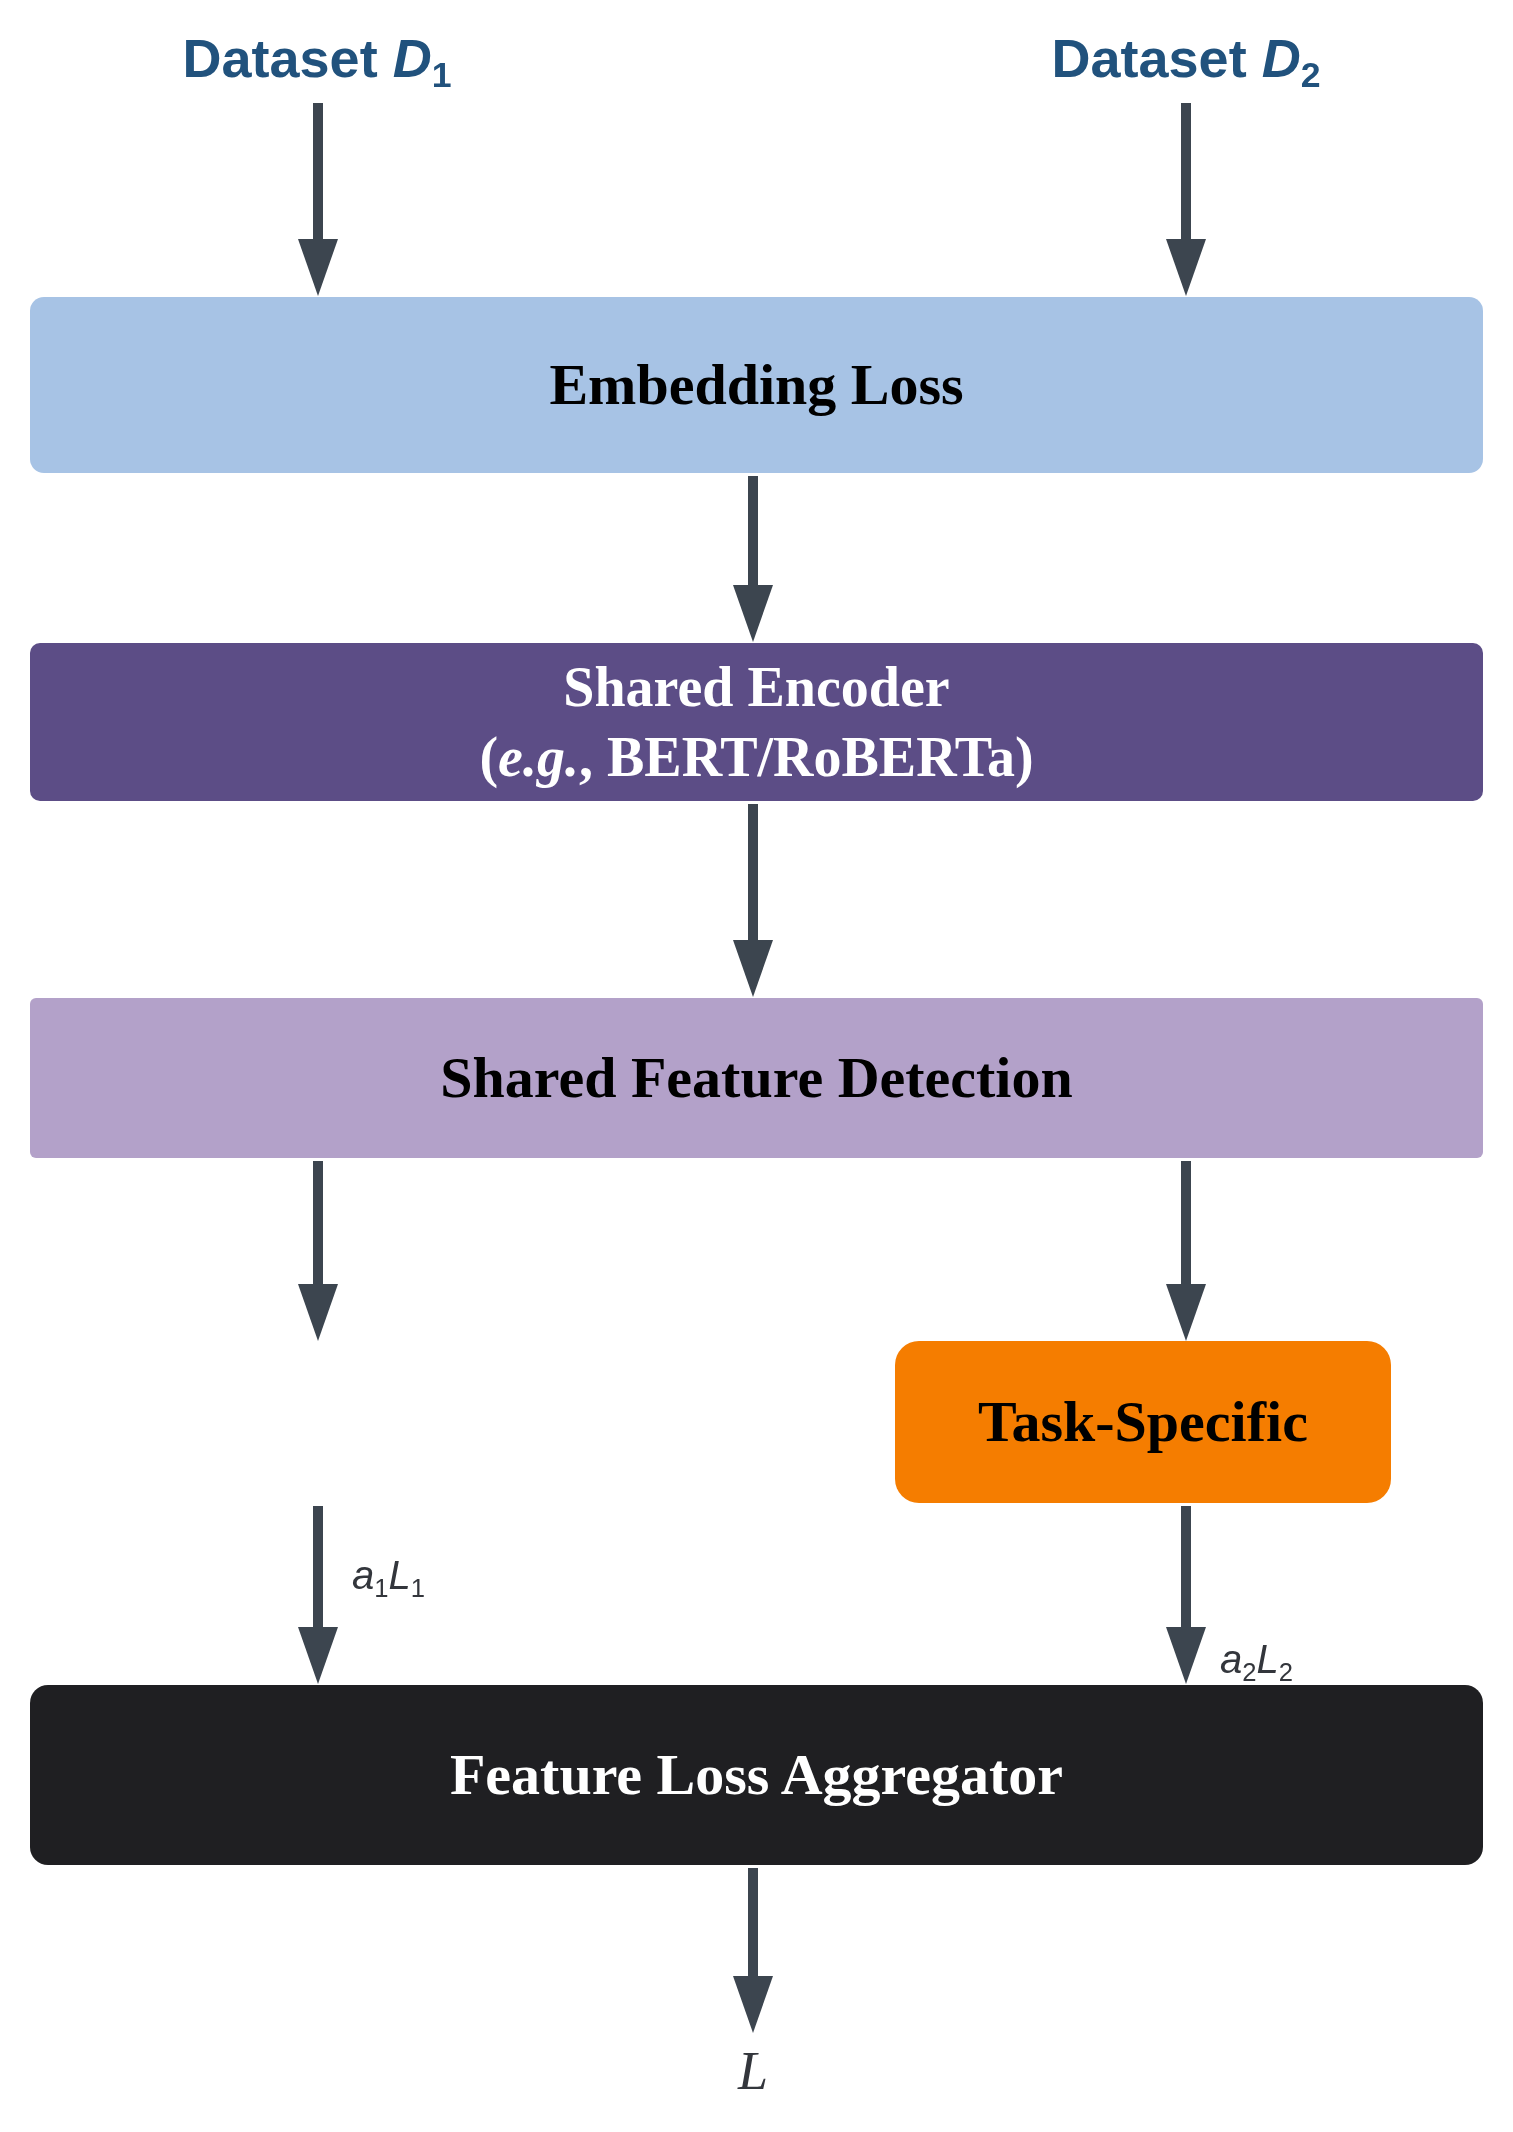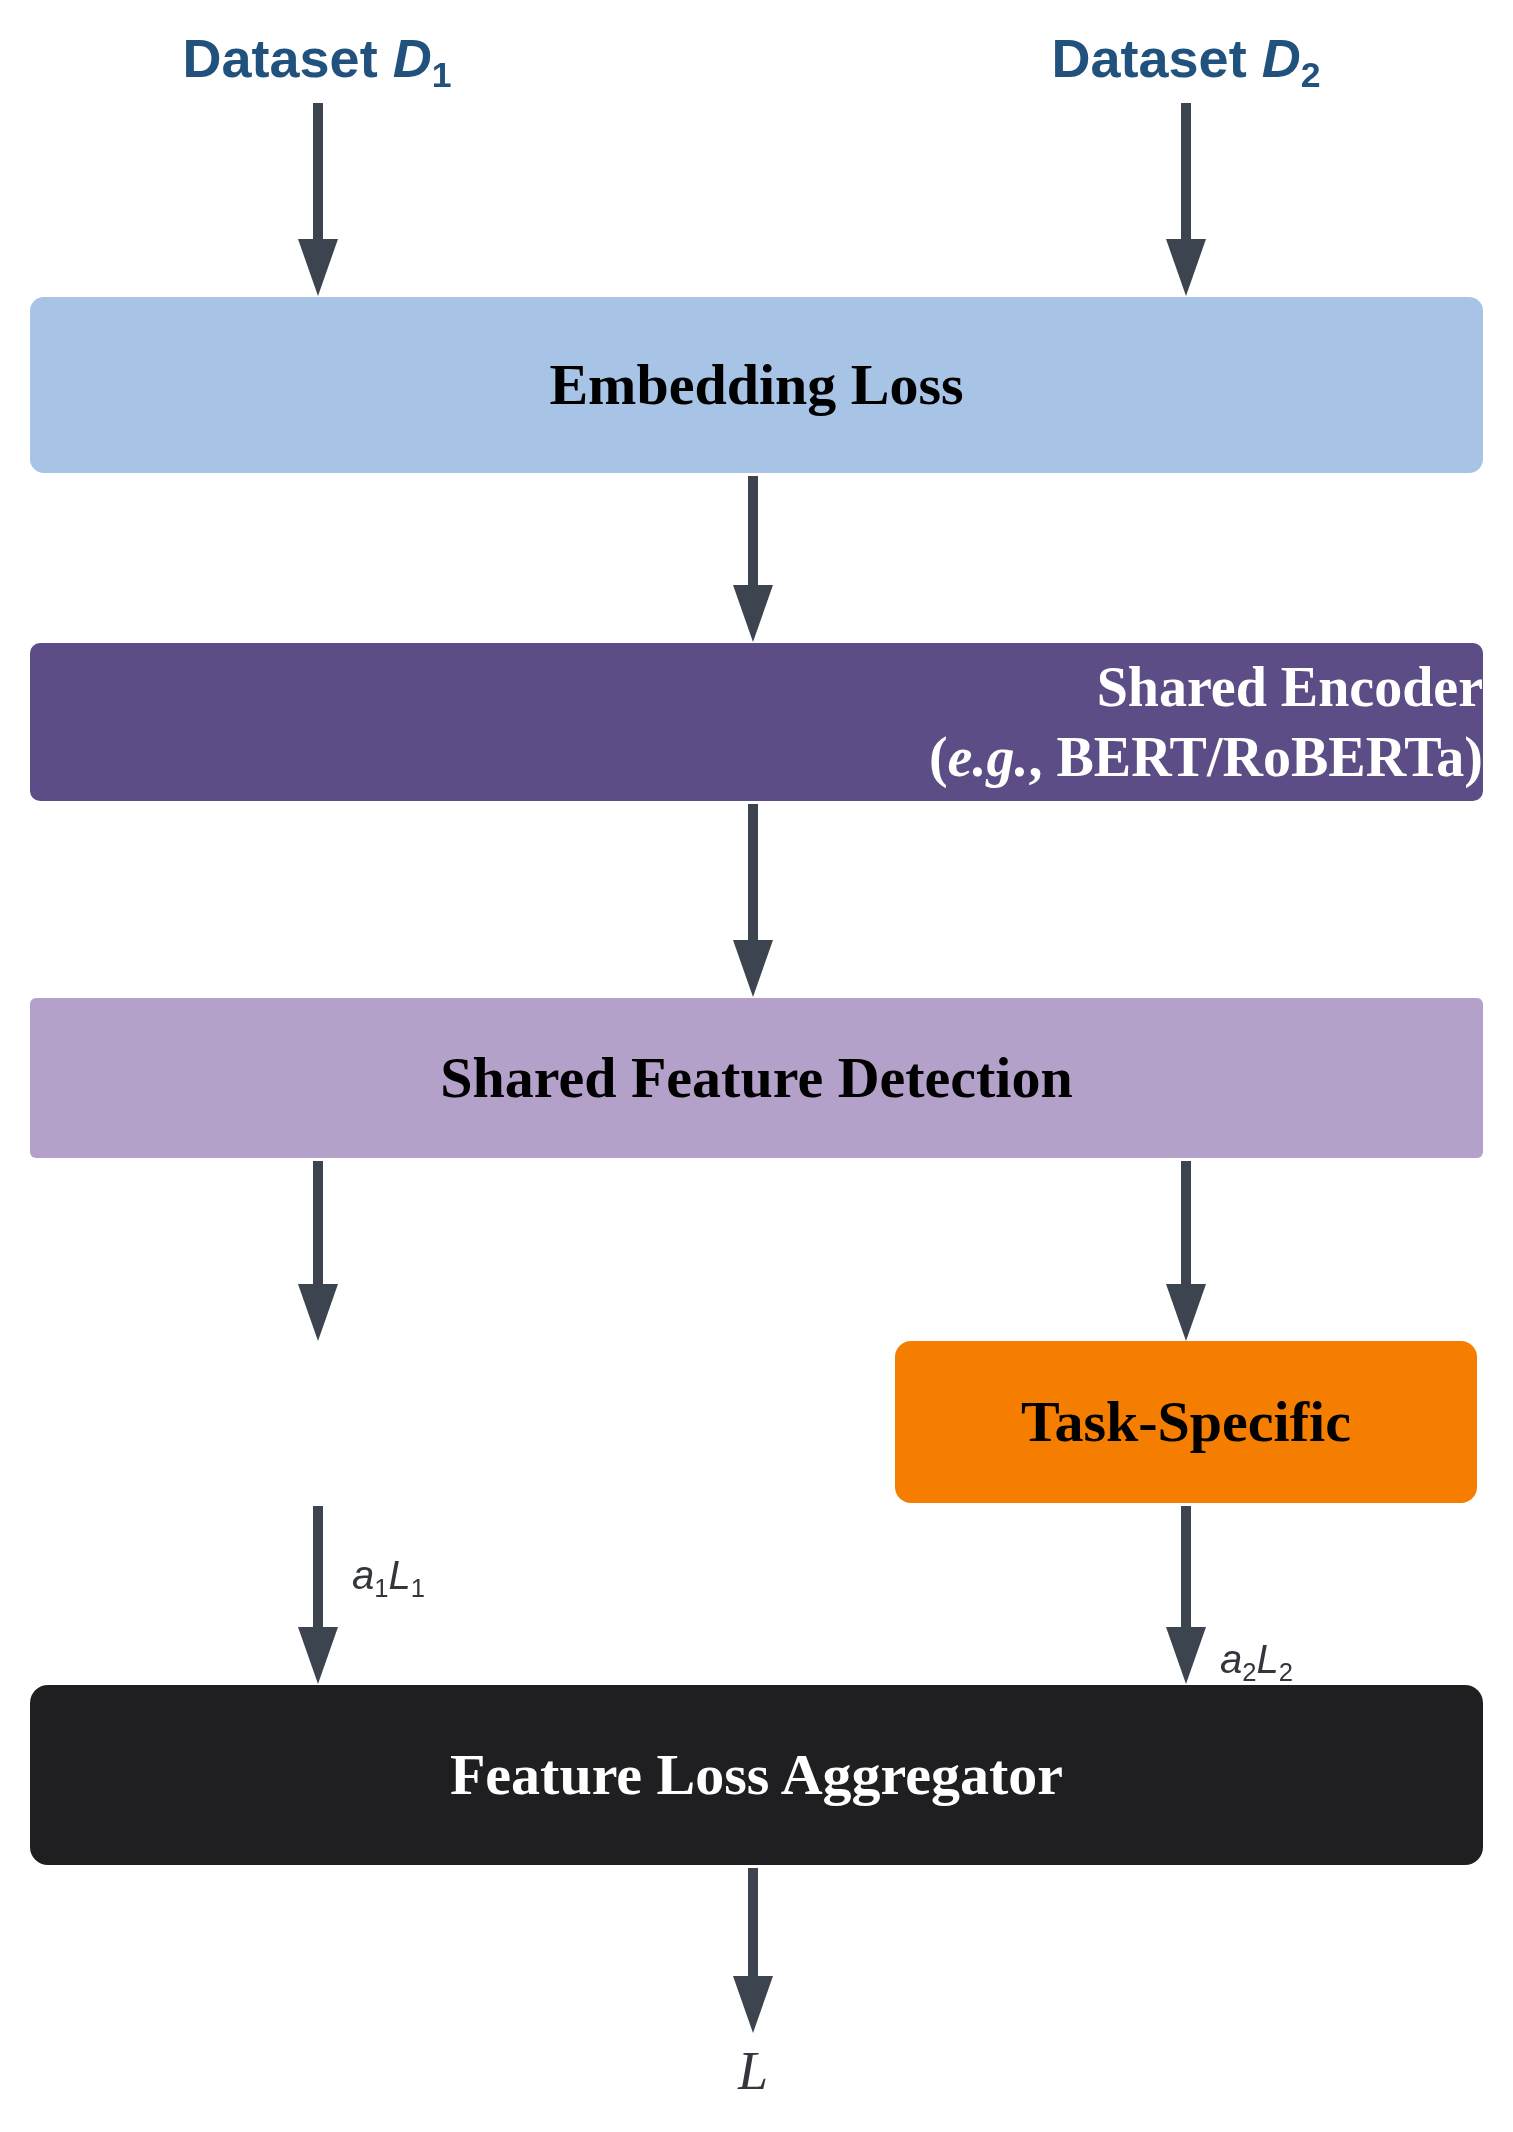--- a/index.html
+++ b/index.html
@@ -67,24 +67,24 @@
     align-items: center;
     justify-content: center;
     text-align: center;
     font-family: "Liberation Serif", serif;
     font-weight: 700;
     font-size: 58px;
     line-height: 1.25;
     white-space: nowrap;
   }
   .box-embedding  { left: 30px;  top: 297px;  width: 1453px; height: 176px; background: var(--embedding_bg);  color: var(--box_text_dark);  border-radius: 14px; }
-  .box-encoder    { left: 30px;  top: 643px;  width: 1453px; height: 158px; background: var(--encoder_bg);    color: var(--box_text_light); border-radius: 10px; font-size: 56px; align-items: flex-end; }
+  .box-encoder    { left: 30px;  top: 643px;  width: 1453px; height: 158px; background: var(--encoder_bg);    color: var(--box_text_light); border-radius: 10px; font-size: 56px; }
   .box-extractor  { left: 30px;  top: 998px;  width: 1453px; height: 160px; background: var(--extractor_bg);  color: var(--box_text_dark);  border-radius: 6px; }
   .box-stance     { left: 30px;  top: 1342px; width: 580px;  height: 161px; background: var(--stance_bg);     color: var(--box_text_dark);  border-radius: 16px; }
-  .box-task       { left: 895px; top: 1341px; width: 582px;  height: 162px; background: var(--task_bg);       color: var(--box_text_dark);  border-radius: 16px; }
+  .box-task       { left: 895px; top: 1341px; width: 496px;  height: 162px; background: var(--task_bg);       color: var(--box_text_dark);  border-radius: 24px; }
   .box-aggregator { left: 30px;  top: 1685px; width: 1453px; height: 180px; background: var(--aggregator_bg); color: var(--box_text_light); border-radius: 18px; }
   .box .ital { font-style: italic; margin-top: 12px; }
 
   
   .math-label {
     position: absolute;
     font-family: Liberation Sans, sans-serif;
     font-size: 40px;
     color: var(--math_text);
     white-space: nowrap;

